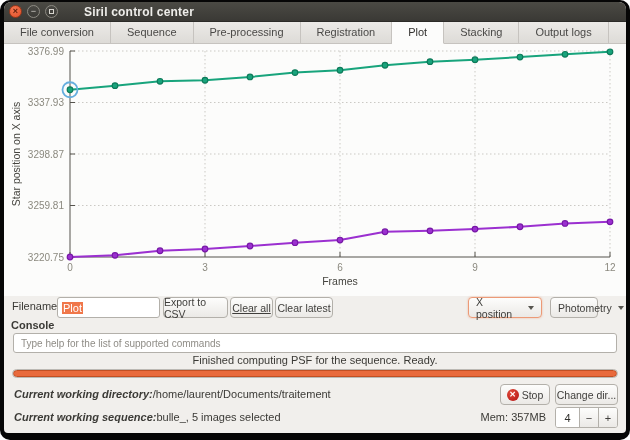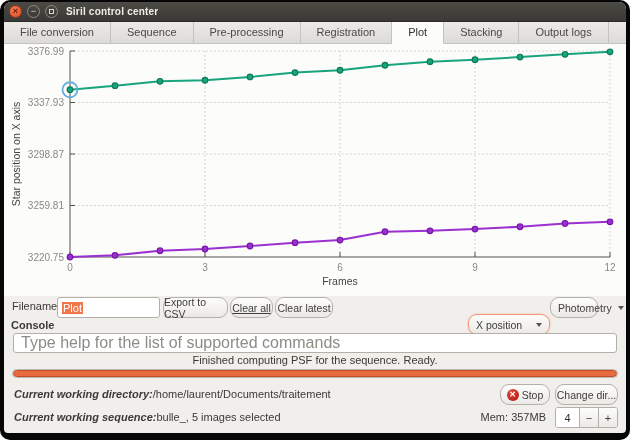--- a/index.html
+++ b/index.html
@@ -9,43 +9,43 @@
           border-radius:7px 7px 4px 4px;overflow:hidden;}
   
   .titlebar{position:absolute;left:0;top:0;width:100%;height:20px;
             background:linear-gradient(#4b4a44,#3a3935);display:flex;align-items:center;
             border-bottom:1px solid #2c2b28;}
   .winbtn{width:13px;height:13px;border-radius:50%;margin-left:5px;display:inline-flex;
           align-items:center;justify-content:center;font-size:9px;line-height:1;cursor:default;}
   .winbtn.close{background:radial-gradient(circle at 35% 30%,#f4764f,#e1502a);border:1px solid #99391c;color:#5b1d0c;font-weight:bold;}
   .winbtn.minmax{background:linear-gradient(#4a4944,#3b3a36);border:1px solid #8d8b83;color:#d8d6d0;}
   .winbtn .sq{width:5px;height:5px;border:1px solid #d8d6d0;}
-  .titlebar .title{color:#eeedea;font-size:10px;font-weight:bold;margin-left:8px;letter-spacing:.2px;}
+  .titlebar .title{color:#eeedea;font-size:12px;font-weight:bold;margin-left:26px;letter-spacing:.2px;}
   
   .tabbar{position:absolute;left:0;top:20px;width:100%;height:22px;
           background:linear-gradient(#eceae7,#dddbd7);border-bottom:1px solid #c6c3bf;display:flex;}
   .tab{padding:0 16px;font-size:11px;color:#4a4947;line-height:21px;border-right:1px solid #c6c3bf;cursor:default;}
   .tab.active{background:#fcfcfb;color:#333230;border-bottom:1px solid #fcfcfb;margin-bottom:-1px;}
   
   .chart{position:absolute;left:0;top:42px;width:622px;height:252px;background:#fcfcfb;}
   
   .label{font-size:11px;color:#3b3a36;}
-  .btn{position:absolute;height:21px;border:1px solid #b3b0aa;border-radius:9px;
+  .btn{position:absolute;height:21px;border:1px solid #b3b0aa;border-radius:4px;
        background:linear-gradient(#fdfdfc,#ebe9e6);font-size:10.5px;color:#3f3e3b;
        display:flex;align-items:center;justify-content:center;cursor:default;}
   .combo{justify-content:space-between;padding:0 7px;}
   .combo.focused{border-color:#ec9a77;box-shadow:0 0 2px rgba(240,120,70,.5);}
   .arrow{width:0;height:0;border-left:3.5px solid transparent;border-right:3.5px solid transparent;
          border-top:4px solid #57554f;margin-left:6px;}
   .textfield{position:absolute;height:21px;background:#fff;border:1px solid #b3b0aa;border-radius:3px;
              font-size:11px;color:#2f2e2b;display:flex;align-items:center;padding:0 4px;}
   .selection{background:#f0774a;color:#fff;padding:0 1px;}
   .console-label{position:absolute;left:7px;top:317px;font-weight:bold;font-size:11px;color:#3b3a36;}
   input.console{position:absolute;left:9px;top:331px;width:604px;height:20px;border:1px solid #b3b0aa;
-                border-radius:3px;background:#fff;font-size:16px;color:#2f2e2b;padding:0 7px;outline:none;}
+                border-radius:3px;background:#fff;font-size:10px;color:#2f2e2b;padding:0 7px;outline:none;}
   input.console::placeholder{color:#8f8c86;}
   
   .statusmsg{position:absolute;left:0;top:352px;width:622px;text-align:center;font-size:11px;color:#3a3935;}
   .progress{position:absolute;left:8px;top:367px;width:606px;height:9px;border-radius:5px;
             background:#dedcd8;border:1px solid #bcb9b4;overflow:hidden;}
   .progress .fill{height:100%;border-radius:4px;background:linear-gradient(#ef7c4c,#e55f2e);border:1px solid #c24f23;}
   
   .rowtext{position:absolute;font-size:11px;color:#3b3a36;white-space:nowrap;}
   .ital{font-style:italic;font-weight:bold;}
   .stop-icon{display:inline-flex;width:12px;height:12px;border-radius:50%;
@@ -152,21 +152,21 @@
         </svg>
     </div>
 
     <span class="label" style="position:absolute;left:8px;top:298px;">Filename:</span>
     <div class="textfield" style="left:53px;top:295px;width:103px;">
       <span class="selection">Plot</span>
     </div>
     <div class="btn" style="left:159px;top:295px;width:65px;">Export to CSV</div>
     <div class="btn" style="left:226px;top:295px;width:43px;text-decoration:underline;">Clear all</div>
     <div class="btn" style="left:271px;top:295px;width:58px;">Clear latest</div>
-    <div class="btn combo focused" style="left:464px;top:312px;width:82px;">
+    <div class="btn combo focused" style="left:464px;top:295px;width:74px;">
       <span>X position</span>
       <span class="arrow"></span>
     </div>
     <div class="btn combo" style="left:546px;top:295px;width:48px;">
       <span>Photometry</span>
       <span class="arrow"></span>
     </div>
 
     <div class="console-label">Console</div>
     <input class="console" placeholder="Type help for the list of supported commands" style="">

